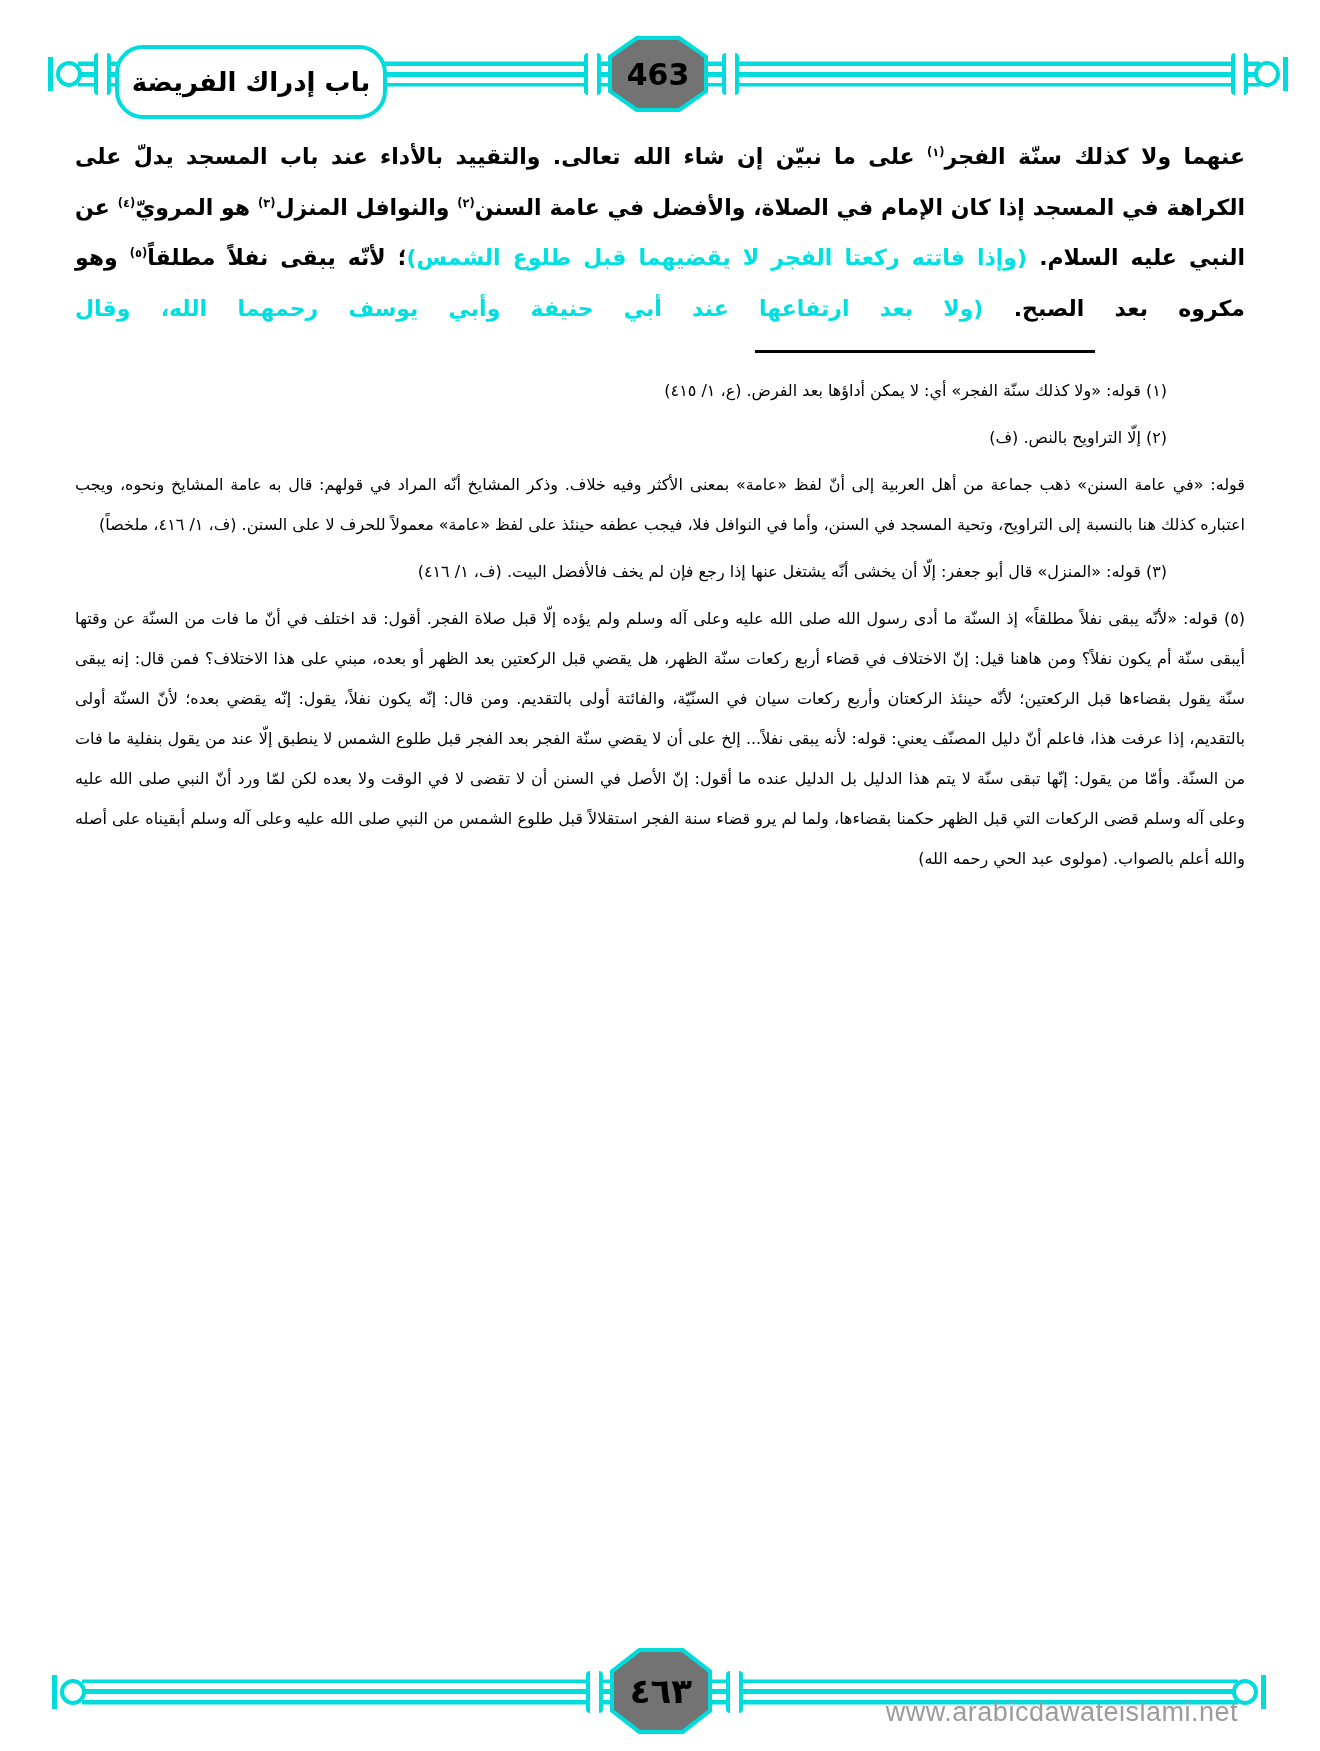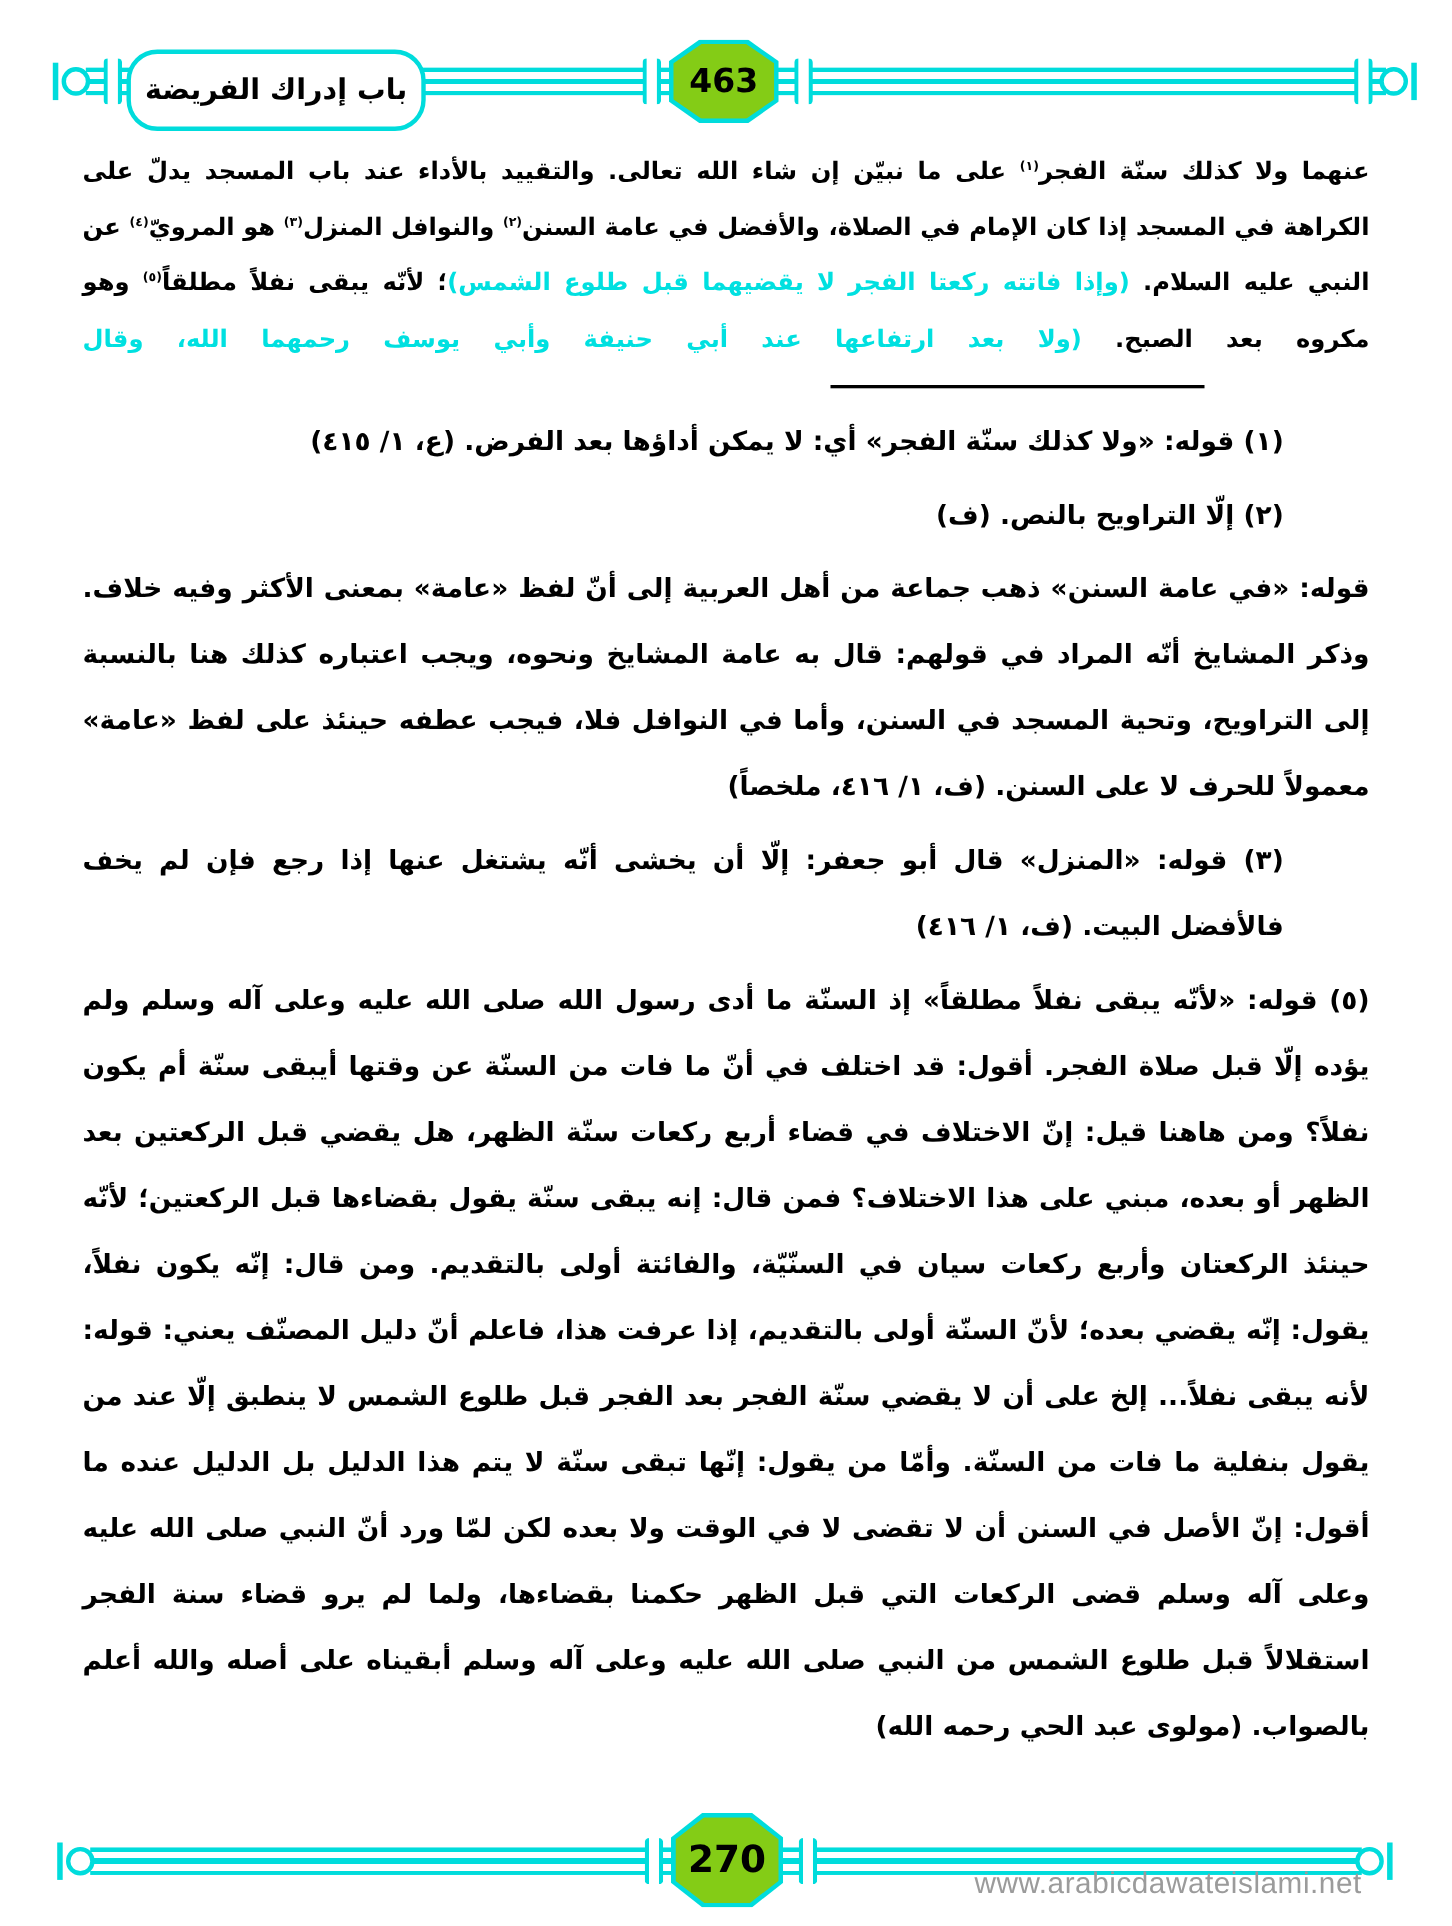--- a/index.html
+++ b/index.html
@@ -37,21 +37,21 @@
     box-sizing:border-box;
   }
   .octa {
     position:absolute;
     clip-path:polygon(28% 0,72% 0,100% 26%,100% 74%,72% 100%,28% 100%,0 74%,0 26%);
     background:var(--accent);
   }
   .octa-in {
     position:absolute; inset:4px;
     clip-path:polygon(28% 0,72% 0,100% 26%,100% 74%,72% 100%,28% 100%,0 74%,0 26%);
-    background:#84cc16; display:flex; align-items:center; justify-content:center;
+    background:#737373; display:flex; align-items:center; justify-content:center;
   }
   .chapter-label { font-size:26px; font-weight:700; }
   .pageno-label  { font-size:30px; font-weight:700; }
   .booktitle-label {
     font-size:25px; font-weight:700; color:var(--accent);
     text-shadow:0 0 1px var(--accent); white-space:nowrap;
   }
   .footer-pageno { font-size:34px; font-weight:700; }
   
   .content {
@@ -61,21 +61,21 @@
   .body-text {
     font-size:22px; font-weight:700; line-height:2.3;
     text-align:justify; text-align-last:justify;
   }
   .hl { color:var(--highlight); }
   sup.mk { font-size:0.52em; font-weight:700; }
   .fn-sep {
     width:340px; height:0; border-top:3px solid #000;
     margin:16px 150px 18px auto;
   }
-  .footnotes { font-size:24px; font-weight:700; line-height:2.5; }
+  .footnotes { font-size:16px; font-weight:400; line-height:2.5; }
   .footnotes p { margin:0 0 7px 0; }
   .footnotes p.fn-indent { padding-right:78px; }
   .website {
     position:absolute; top:1697px; right:82px; direction:ltr;
     font-family:"Liberation Sans", sans-serif; font-size:27px;
     color:var(--gray); letter-spacing:0.5px;
   }
 </style>
 </head>
 <body>
@@ -117,20 +117,20 @@
 
   <div class="band" style="top:1646px;">
     <div class="rule" style="left:82px; right:82px;"></div>
     <span class="endcap" style="left:60px;"></span>
     <span class="endcap flip" style="right:62px;"></span>
     <span class="jx" style="left:586px;"></span>
     <span class="jx" style="left:726px;"></span>
 
     <div class="octa" style="left:610px; top:2px; width:102px; height:86px;">
       <div class="octa-in">
-        <span class="footer-pageno">270</span>
+        <span class="footer-pageno">٤٦٣</span>
       </div>
     </div>
   </div>
 
   <div class="website">www.arabicdawateislami.net</div>
 
 </div>
 
 </body></html>

